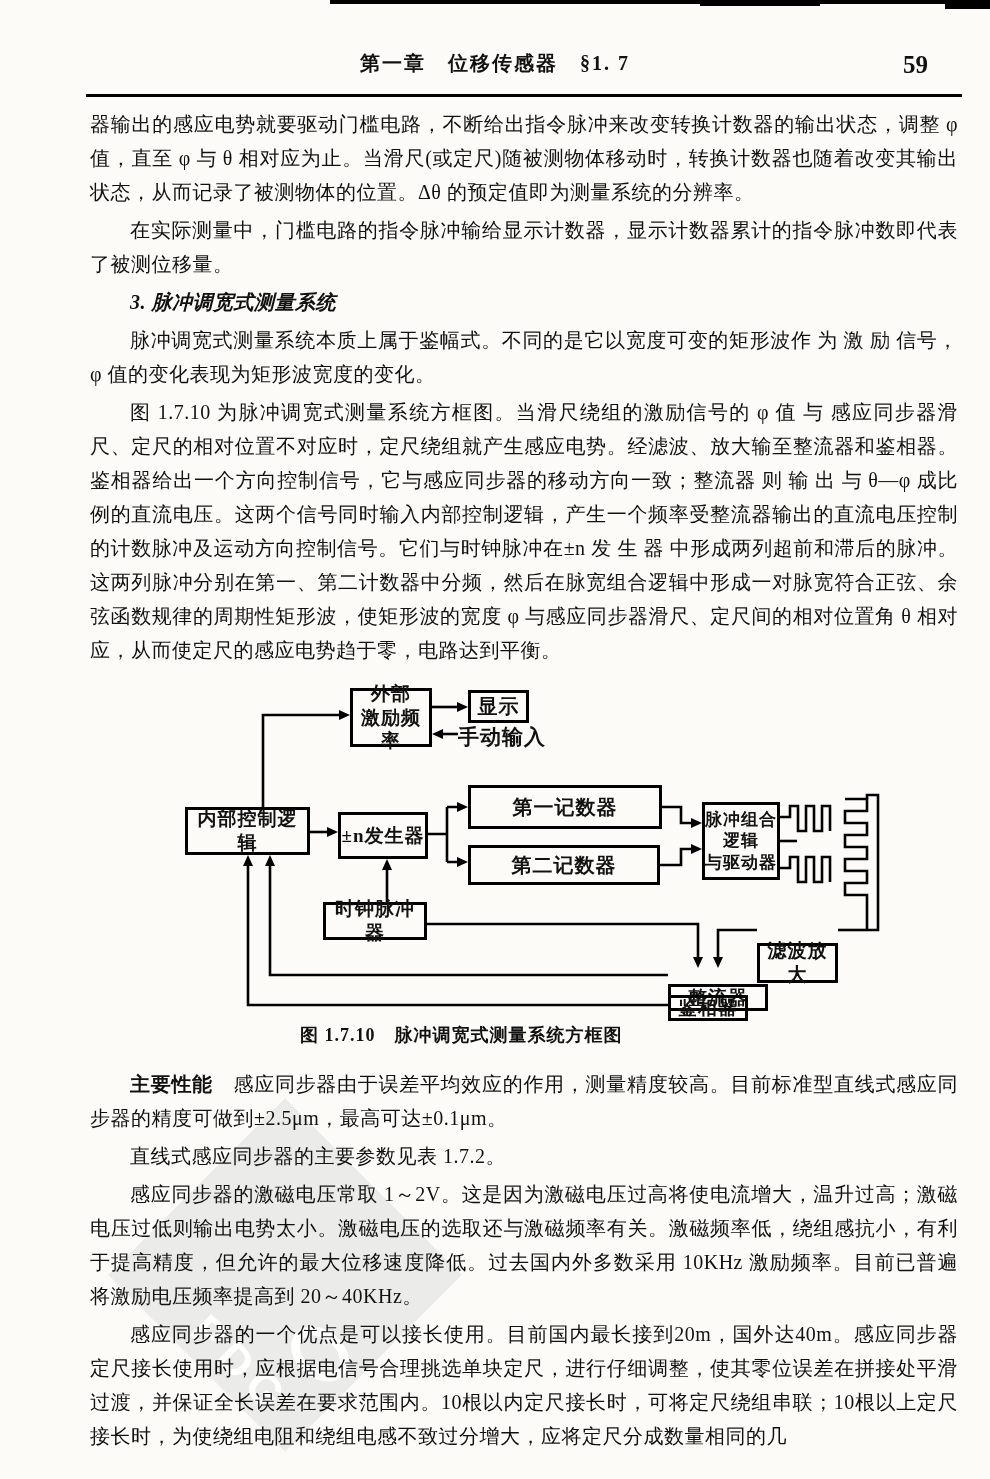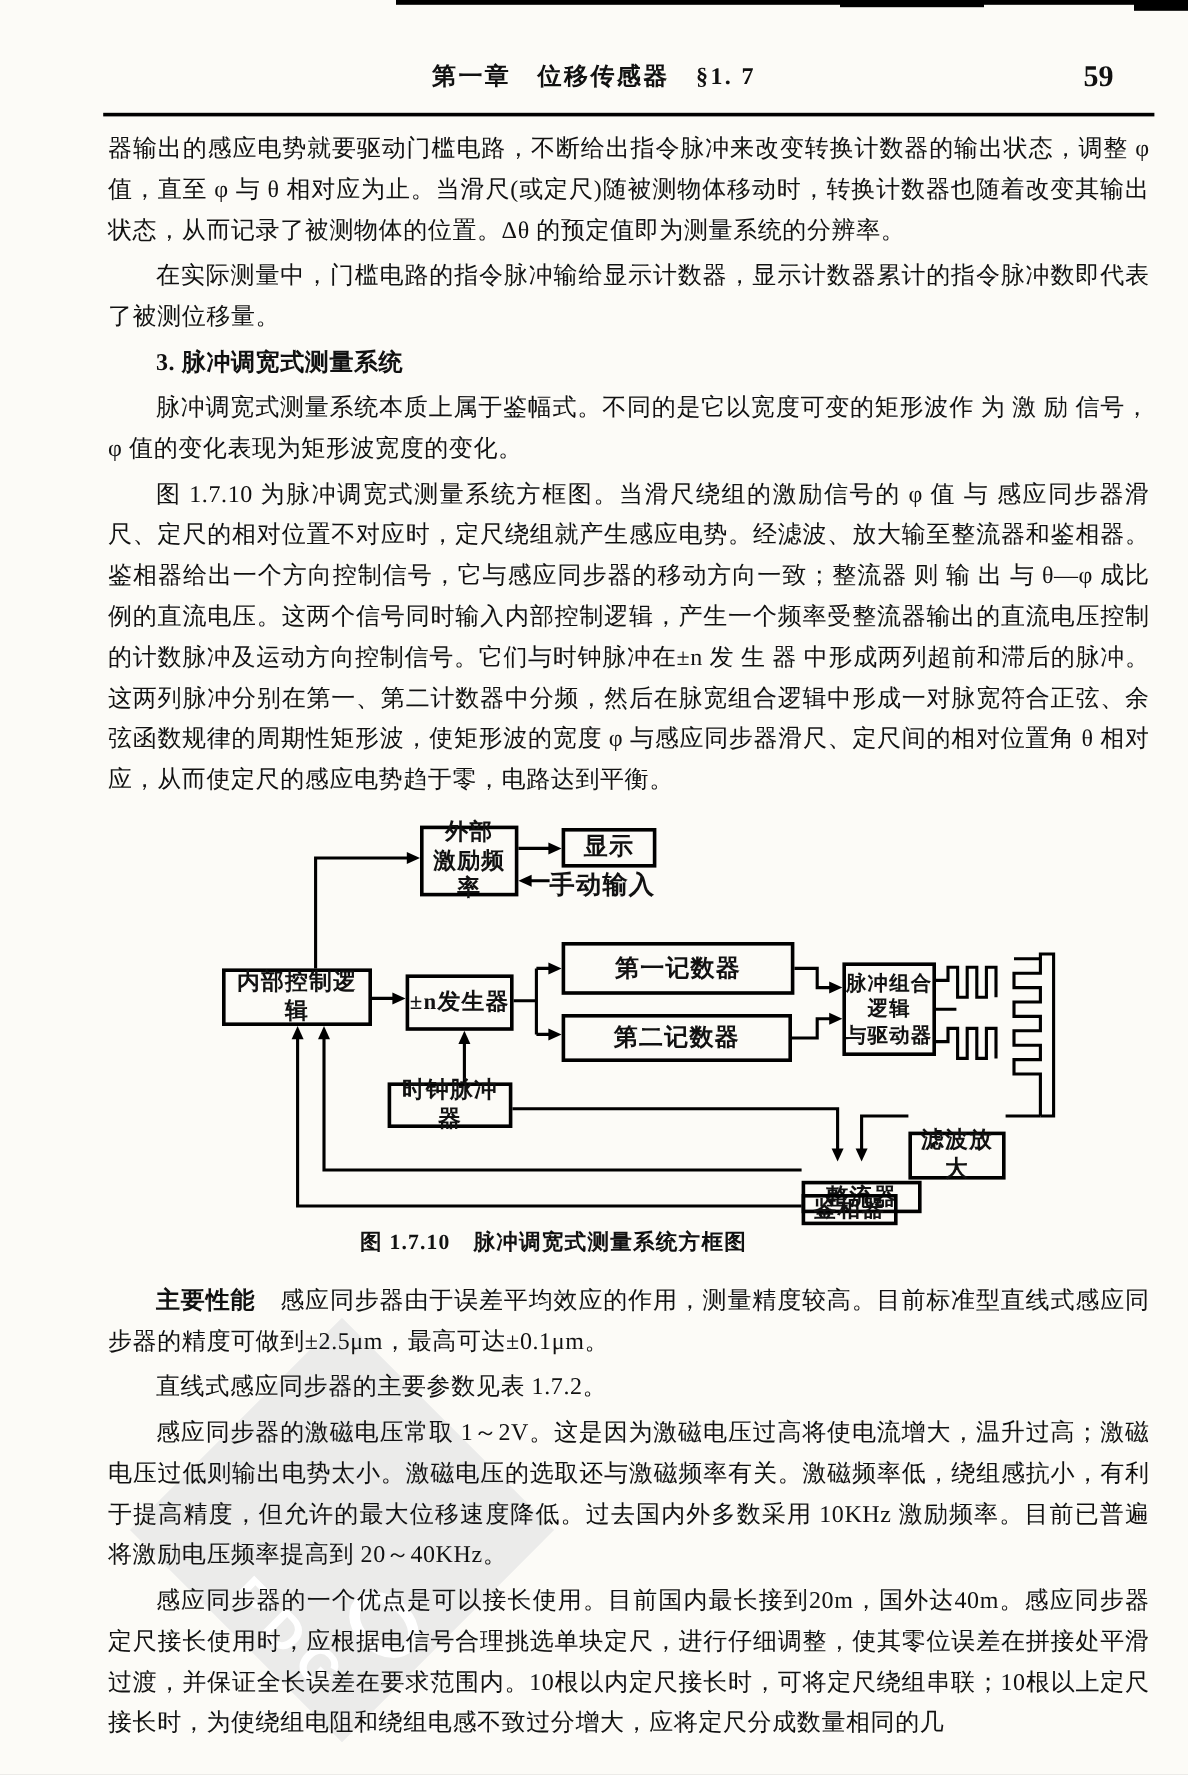--- a/index.html
+++ b/index.html
@@ -44,37 +44,37 @@
   .rule{border-top:3px solid #000;margin:8px 28px 0 86px;position:relative;z-index:1;}
 
   .textblock{
     position:relative;z-index:1;
     padding:6px 28px 0 86px;
     font-size:20px;line-height:34px;letter-spacing:.5px;
     text-align:justify;
   }
   .textblock p{margin:4px;text-indent:2em;}
   .textblock p.noindent{text-indent:0;}
-  .textblock p.section{font-weight:600;}
+  .textblock p.section{font-weight:600;font-style:italic;}
   .lead{font-weight:700;}
 
   
   figure.diagram{
     position:relative;z-index:1;
     width:990px;height:378px;margin:10px 0 2px 0;padding:0;
   }
   .blk{
     position:absolute;box-sizing:border-box;
     border:3px solid #000;background:transparent;
     display:flex;align-items:center;justify-content:center;
     font-size:19px;font-weight:600;line-height:1.25;
     text-align:center;white-space:pre-line;letter-spacing:1px;
   }
   .b-ext     {left:350px;top:11px;width:82px;height:59px;}
-  .b-disp    {left:468px;top:13px;width:79px;height:33px;font-size:20px;}
+  .b-disp    {left:468px;top:13px;width:61px;height:33px;font-size:20px;}
   .b-int     {left:185px;top:130px;width:125px;height:48px;}
   .b-pn      {left:338px;top:135px;width:90px;height:47px;}
   .b-c1      {left:468px;top:108px;width:194px;height:44px;font-size:20px;}
   .b-c2      {left:468px;top:168px;width:192px;height:40px;font-size:20px;}
   .b-clock   {left:323px;top:225px;width:104px;height:38px;}
   .b-pulse   {left:702px;top:125px;width:78px;height:78px;font-size:17px;}
   .b-famp    {left:757px;top:233px;width:81px;height:40px;margin-top:33px;}
   .b-rect    {left:668px;top:307px;width:100px;height:27px;}
   .b-phase   {left:668px;top:318px;width:80px;height:26px;}
   .lbl-manual{

